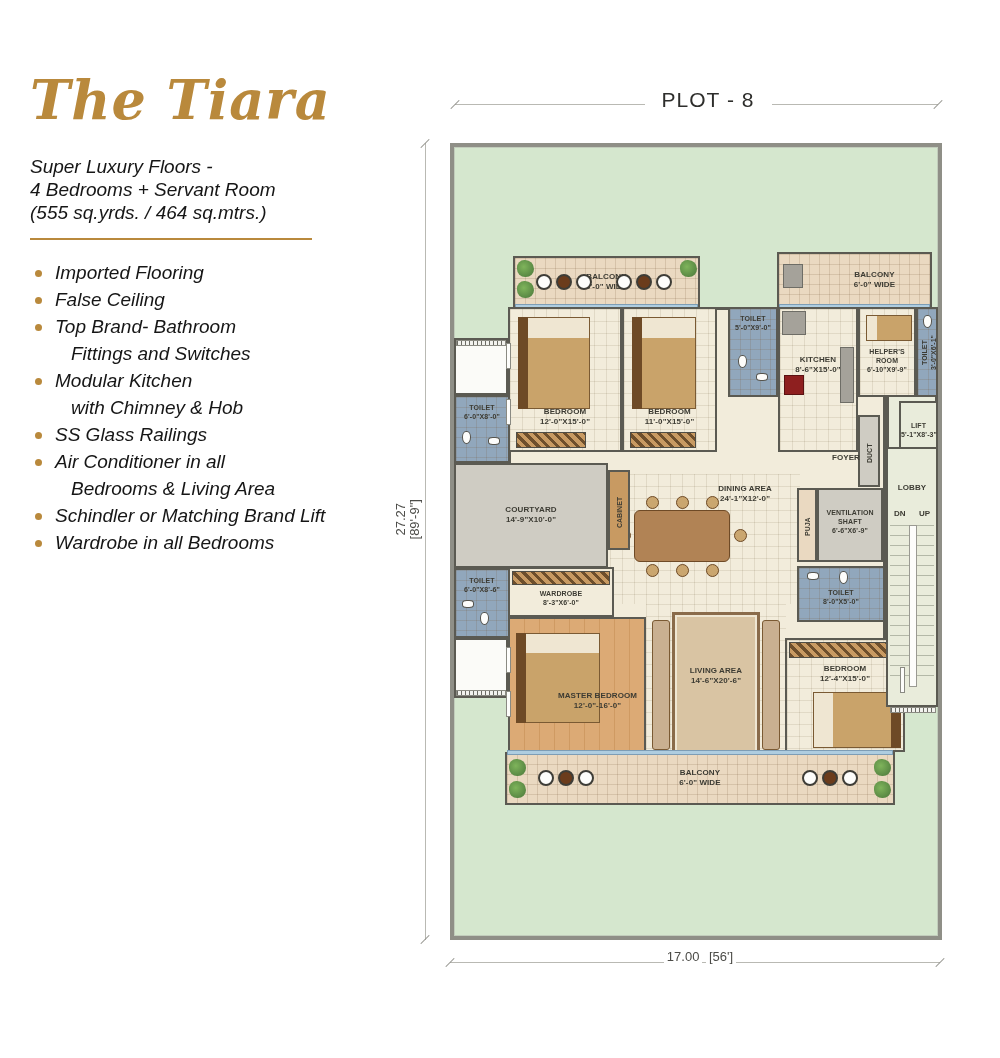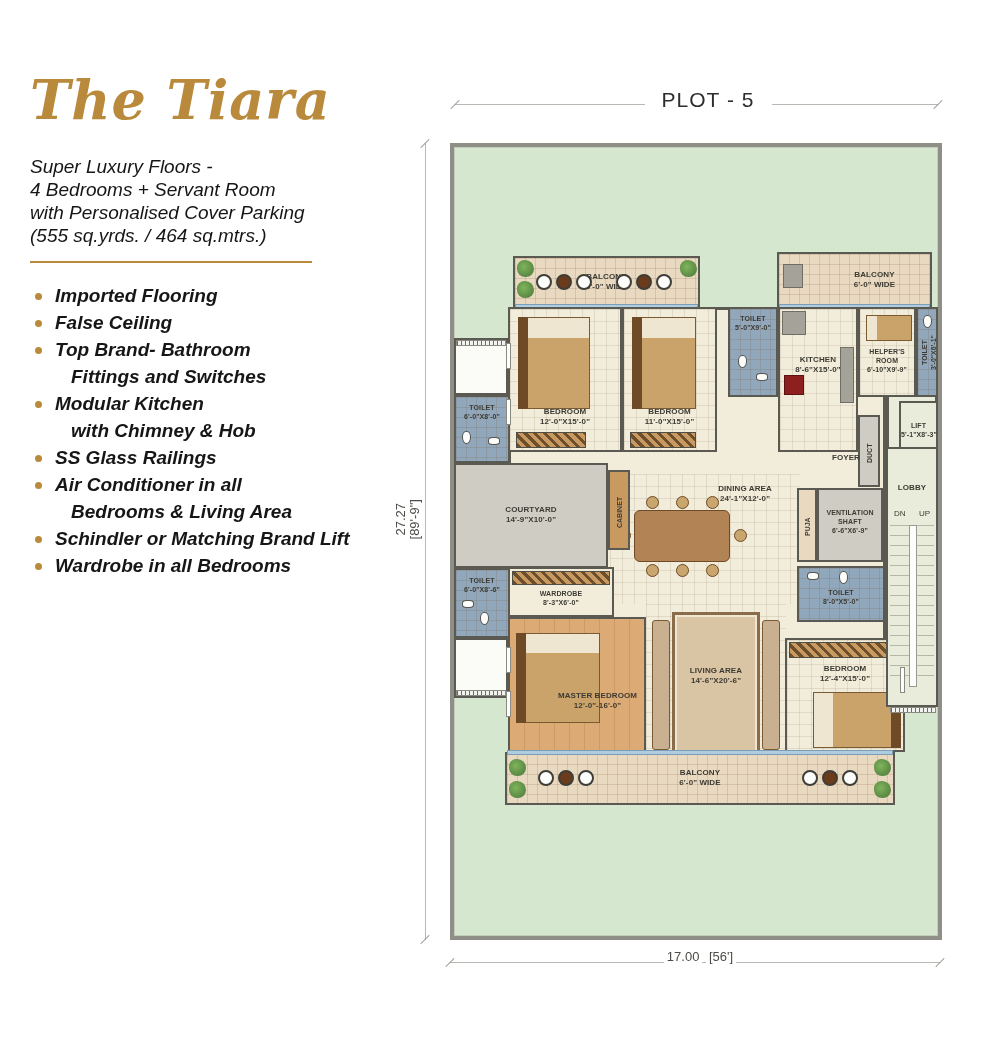--- a/index.html
+++ b/index.html
@@ -9,21 +9,21 @@
 
   
   .left-panel { position:absolute; left:30px; top:72px; width:340px; }
   .brand-title { font-family:"DejaVu Serif", serif; font-style:italic; font-weight:700;
                  font-size:54px; line-height:1.05; color:#b9893c; letter-spacing:1px; }
   .subtitle { margin-top:26px; font-style:italic; font-size:19px; line-height:1.22;
               color:#161616; font-weight:500; }
   .gold-rule { margin-top:14px; width:282px; height:2px; background:#b9893c; }
   .features { margin-top:20px; list-style:none; }
   .features li { position:relative; padding-left:25px; font-style:italic; font-size:19px;
-                 line-height:1.42; color:#161616; font-weight:700; }
+                 line-height:1.42; color:#161616; font-weight:400; }
   .features .bullet { position:absolute; left:5px; top:10px; width:7px; height:7px;
                       border-radius:50%; background:#b9893c; }
   .features .cont { display:block; margin-left:16px; }
 
   
   .dimline { position:absolute; background:#b9b9b3; }
   .tick { position:absolute; width:12px; height:1px; background:#8f8f89; }
   .t45 { transform:rotate(-45deg); }
   .plot-title { position:absolute; left:648px; top:88px; width:120px; text-align:center;
                 font-size:21px; color:#2e2e2c; letter-spacing:1px; }
@@ -82,50 +82,49 @@
            background:radial-gradient(circle at 40% 40%, #7fb45b, #49763a); }
   .wc { position:absolute; width:9px; height:13px; background:#fdfdfb; border:1px solid #55544e;
         border-radius:45% 45% 50% 50%; }
   .sinkb { position:absolute; width:12px; height:8px; background:#fdfdfb; border:1px solid #55544e; border-radius:40%; }
   .counter { position:absolute; background:#a5a29a; border:1px solid #6e6d66; }
   .stove { position:absolute; background:#8e1f1f; border:1px solid #5a1212; }
   .stairs { position:absolute; background-color:#e9ecdb;
             background-image:repeating-linear-gradient(180deg,#b3b8a7 0 1px,transparent 1px 10px); }
   .stairs::after { content:""; position:absolute; left:50%; top:0; width:6px; height:100%;
                    margin-left:-3px; background:#fdfdfb; border:1px solid #9a9a92; }
-  .dnup { position:absolute; font-weight:400; font-size:8px; color:#3c3b33; }
+  .dnup { position:absolute; font-weight:700; font-size:8px; color:#3c3b33; }
   .win { position:absolute; background:#fdfdfb; border:1px solid #8a8a82; }
 </style>
 </head>
 <body>
 
 <div class="page">
 
   <aside class="left-panel">
     <h1 class="brand-title">The Tiara</h1>
     <div class="subtitle">
       <div>Super Luxury Floors -</div>
       <div>4 Bedrooms + Servant Room</div>
-      <div>with Personalised Cover Parking</div>
       <div>(555 sq.yrds. / 464 sq.mtrs.)</div>
     </div>
     <div class="gold-rule"></div>
     <ul class="features">
       <li><span class="bullet"></span><span>Imported Flooring</span></li>
       <li><span class="bullet"></span><span>False Ceiling</span></li>
       <li><span class="bullet"></span><span>Top Brand- Bathroom</span><span class="cont">Fittings and Switches</span></li>
       <li><span class="bullet"></span><span>Modular Kitchen</span><span class="cont">with Chimney &amp; Hob</span></li>
       <li><span class="bullet"></span><span>SS Glass Railings</span></li>
       <li><span class="bullet"></span><span>Air Conditioner in all</span><span class="cont">Bedrooms &amp; Living Area</span></li>
       <li><span class="bullet"></span><span>Schindler or Matching Brand Lift</span></li>
       <li><span class="bullet"></span><span>Wardrobe in all Bedrooms</span></li>
     </ul>
   </aside>
 
-  <div class="plot-title">PLOT - 5</div>
+  <div class="plot-title">PLOT - 8</div>
   <div class="dimline" style="left:455px; top:104px; width:190px; height:1px;"></div>
   <div class="dimline" style="left:772px; top:104px; width:166px; height:1px;"></div>
   <div class="tick t45" style="left:449px; top:104px;"></div>
   <div class="tick t45" style="left:932px; top:104px;"></div>
 
   <div class="dimline" style="left:425px; top:143px; width:1px; height:797px;"></div>
   <div class="tick t45" style="left:419px; top:143px;"></div>
   <div class="tick t45" style="left:419px; top:939px;"></div>
   <div class="dim-text dim-left-label">
     <div>27.27</div>

